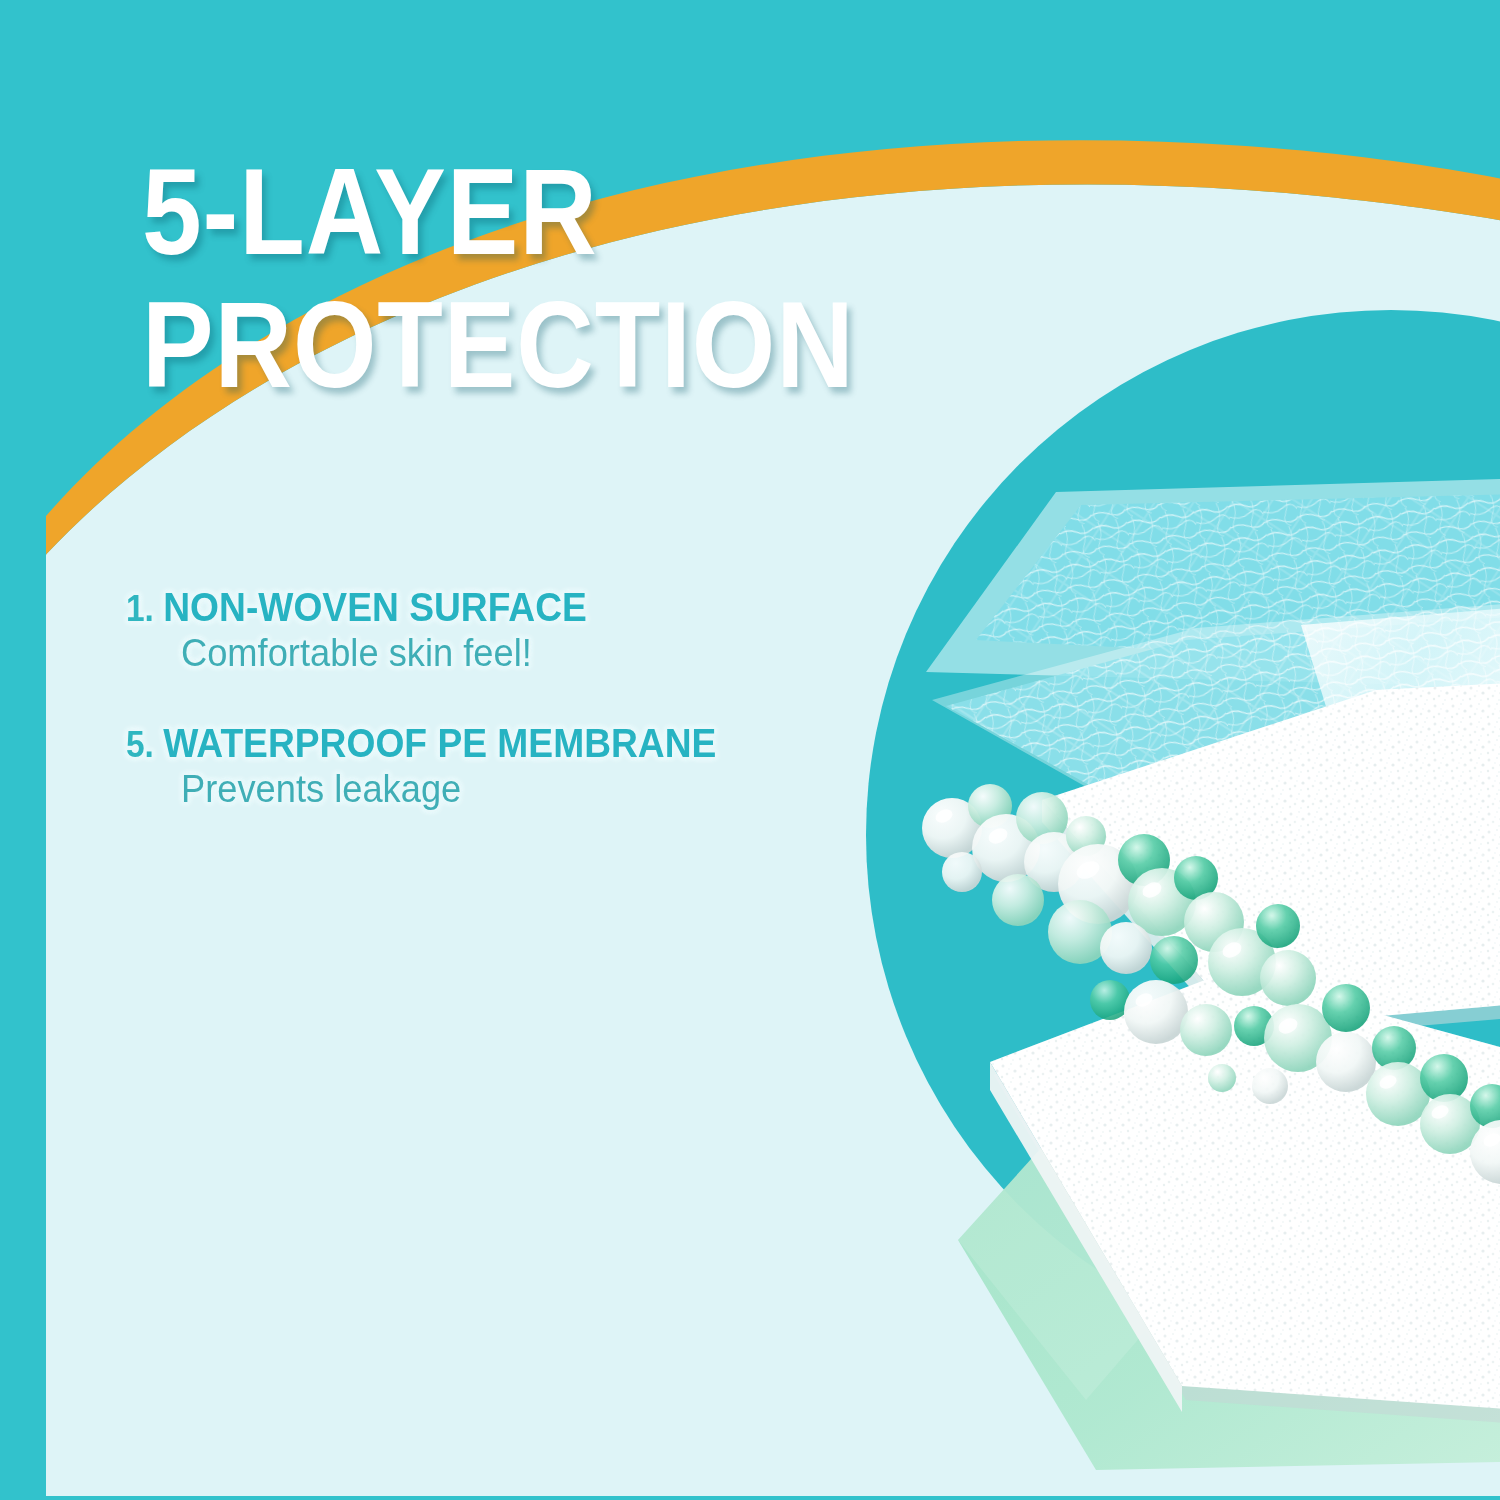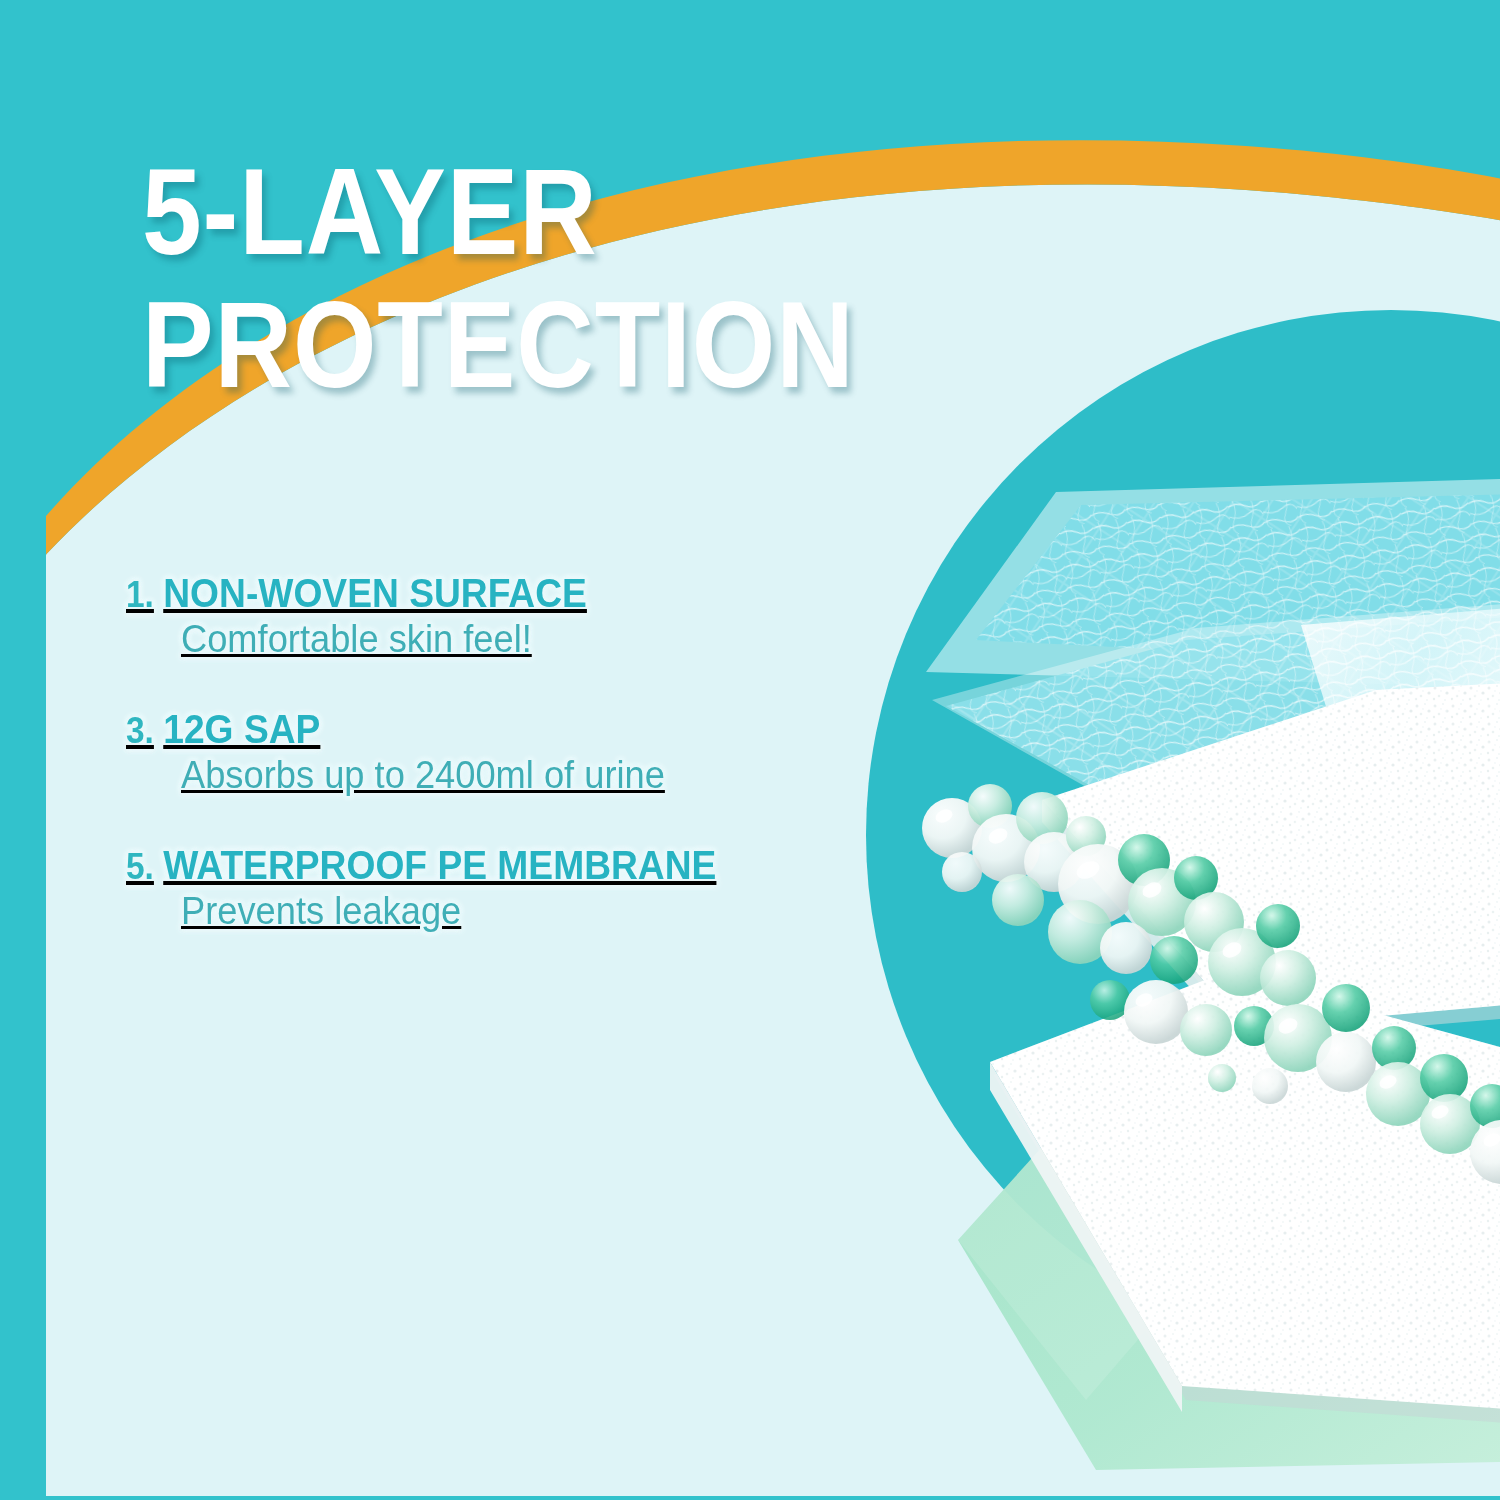--- a/index.html
+++ b/index.html
@@ -25,21 +25,21 @@
     letter-spacing:1px;
     transform:scaleX(0.88);
     transform-origin:left center;
     text-shadow:5px 6px 7px rgba(0,80,95,0.30);
     white-space:nowrap;
   }
   .title-line.second{margin-top:12px;}
 
   
   .features{
-    position:absolute;left:80px;top:572px;width:880px;text-decoration:underline;
+    position:absolute;left:80px;top:586px;width:880px;
   }
   .feature{margin-bottom:47px;}
   .feature:last-child{margin-bottom:0;}
   .f-head{
     display:block;
     white-space:nowrap;
     font-family:"Liberation Sans", sans-serif;
     font-weight:700;
     font-size:40px;
     line-height:1.08;
@@ -260,24 +260,20 @@
   </div>
 
   <div class="features">
 
     <div class="feature">
       <span class="f-head"><span class="f-num">1.</span><span>NON-WOVEN SURFACE</span></span>
       <span class="f-sub">Comfortable skin feel!</span>
     </div>
 
 
-    <div class="feature">
-      <span class="f-head"><span class="f-num">3.</span><span>12G SAP</span></span>
-      <span class="f-sub">Absorbs up to 2400ml of urine</span>
-    </div>
 
 
     <div class="feature">
       <span class="f-head"><span class="f-num">5.</span><span>WATERPROOF PE MEMBRANE</span></span>
       <span class="f-sub">Prevents leakage</span>
     </div>
 
   </div>
 
 </div>

